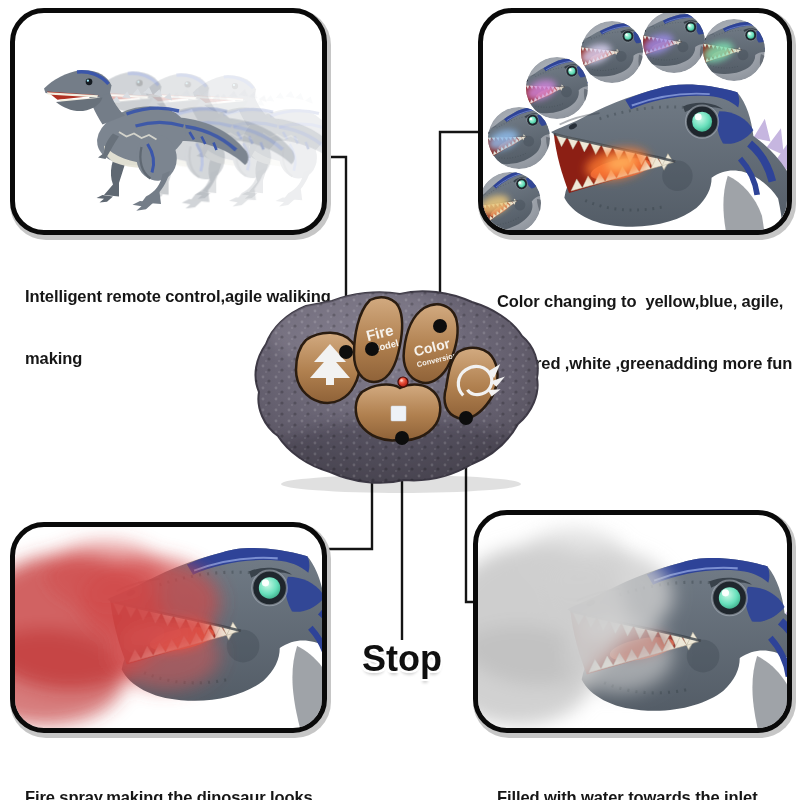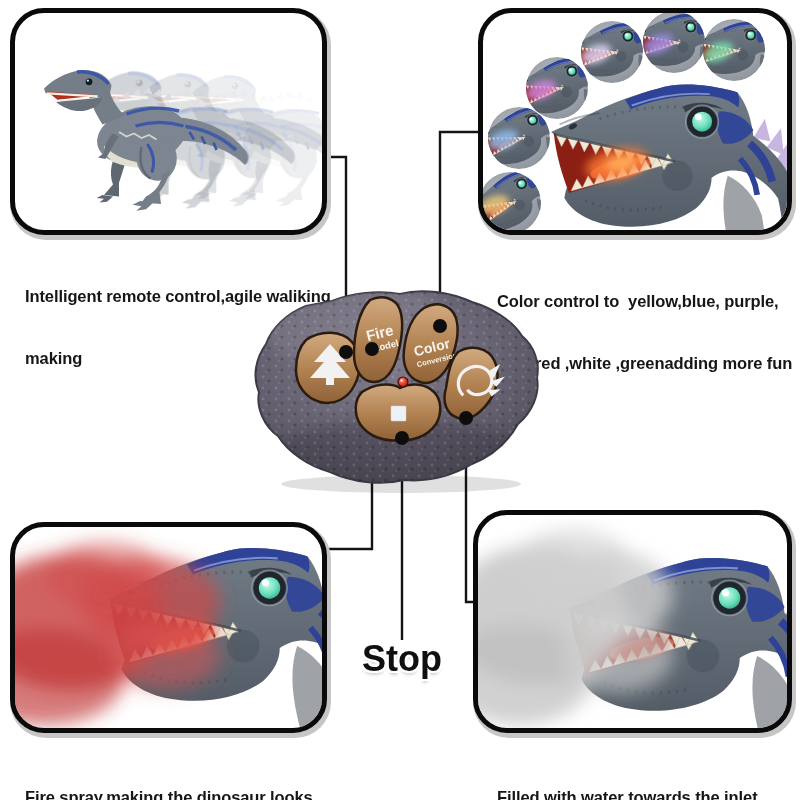--- a/index.html
+++ b/index.html
@@ -260,21 +260,21 @@
       <ellipse cx="95" cy="45" rx="55" ry="32" fill="#d0d0d0" opacity=".6"></ellipse>
     </g>
   </svg>
 </div>
 
 <div class="caption" style="left:25px;top:244px;width:318px">
   <div>Intelligent remote control,agile waliking</div>
   <div>making</div>
 </div>
 <div class="caption" style="left:497px;top:249px;width:300px">
-  <div>Color control to  yellow,blue, purple,</div>
+  <div>Color changing to  yellow,blue, agile,</div>
   <div>pink,red ,white ,greenadding more fun</div>
 </div>
 <div class="caption" style="left:25px;top:745px;width:320px">
   <div>Fire spray,making the dinosaur looks</div>
   
 </div>
 <div class="caption" style="left:497px;top:745px;width:300px">
   <div>Filled with water towards the inlet</div>
   
   

